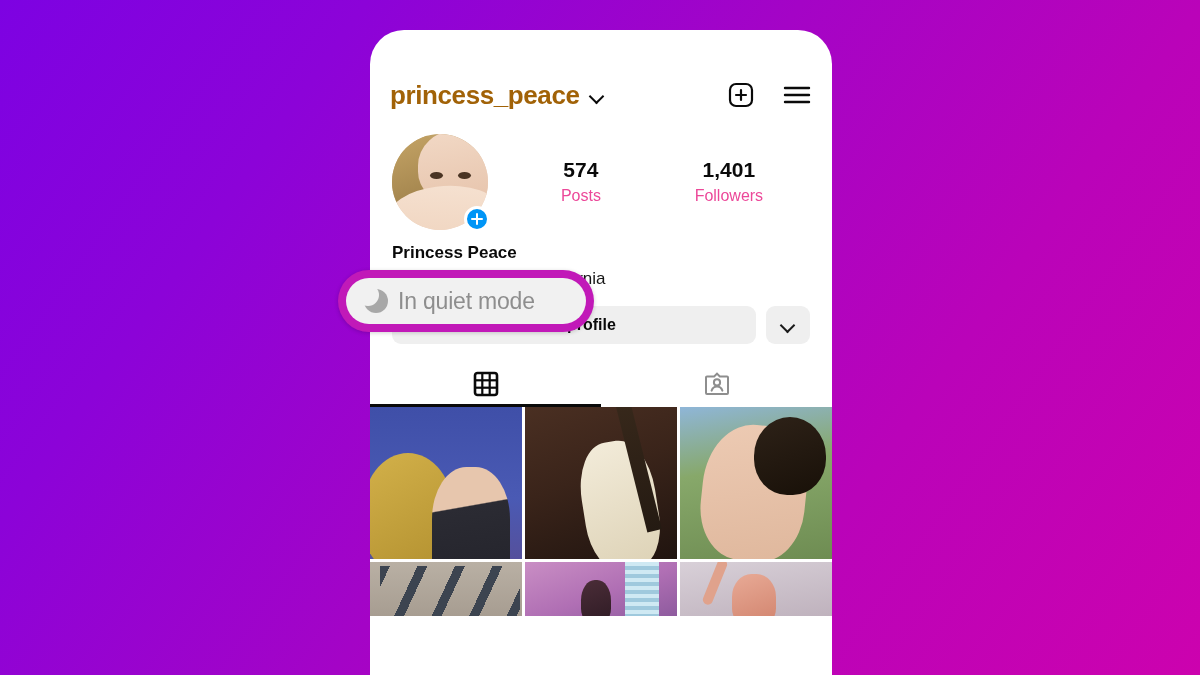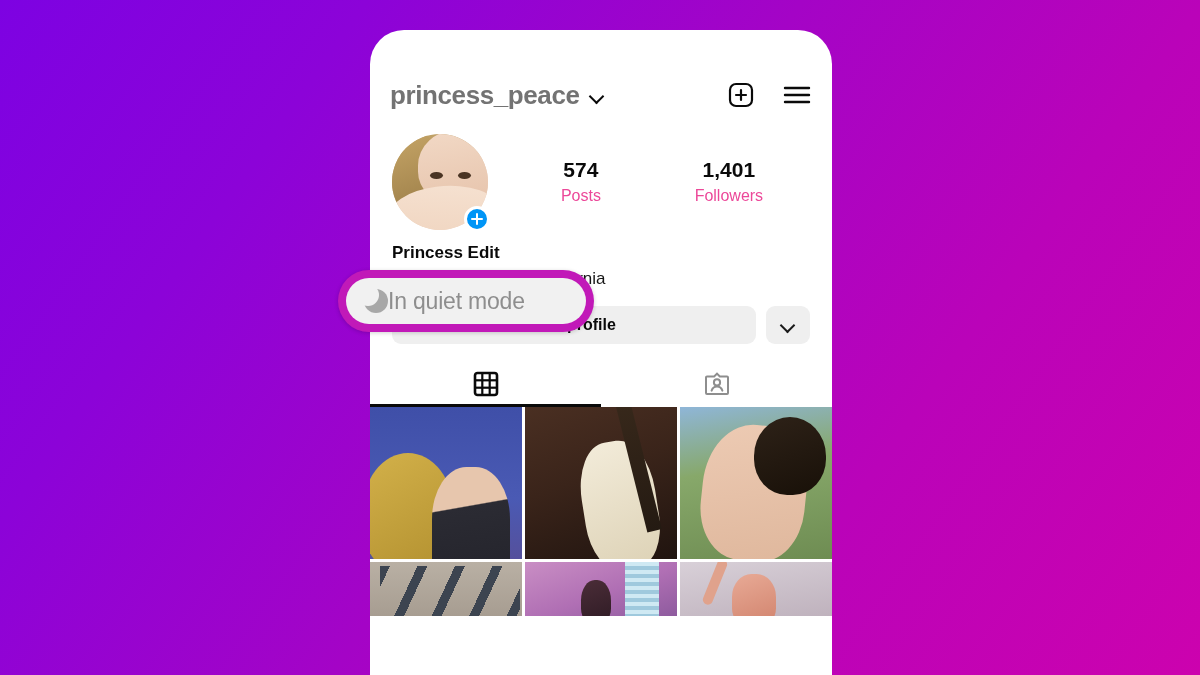--- a/index.html
+++ b/index.html
@@ -42,21 +42,21 @@
     display: flex;
     align-items: center;
     gap: 10px;
     flex: 1;
   }
 
   #username-text {
     font-size: 26px;
     font-weight: bold;
     letter-spacing: -0.4px;
-    color: #737373;
+    color: #a16207;
   }
 
   .chev {
     width: 14px;
     height: 9px;
     position: relative;
   }
   .chev::after {
     content: "";
     position: absolute;
@@ -362,20 +362,21 @@
     box-shadow: 0 1px 4px rgba(0,0,0,0.18);
   }
 
   #quiet-mode-badge {
     flex: 1;
     height: 100%;
     border-radius: 24px;
     background: #f1f1f1;
     display: flex;
     align-items: center;
+    gap: 10px;
     padding-left: 18px;
   }
 
   #moon-icon {
     width: 24px;
     height: 24px;
     position: relative;
     flex: none;
   }
   #moon-icon::before {
@@ -449,21 +450,21 @@
         <div class="stat-label">Posts</div>
       </div>
       <div class="stat">
         <div class="stat-value">1,401</div>
         <div class="stat-label">Followers</div>
       </div>
     </div>
   </div>
 
   <div id="bio-block">
-    <div id="display-name">Princess Edit</div>
+    <div id="display-name">Princess Peace</div>
     <div id="bio-line-1"></div>
     <div id="bio-line-2">From Italy living in California</div>
   </div>
 
   <div id="action-row">
     <button id="edit-profile-button">Edit profile</button>
     <button id="more-options-button">
       <span class="chev-dark"></span>
     </button>
   </div>

